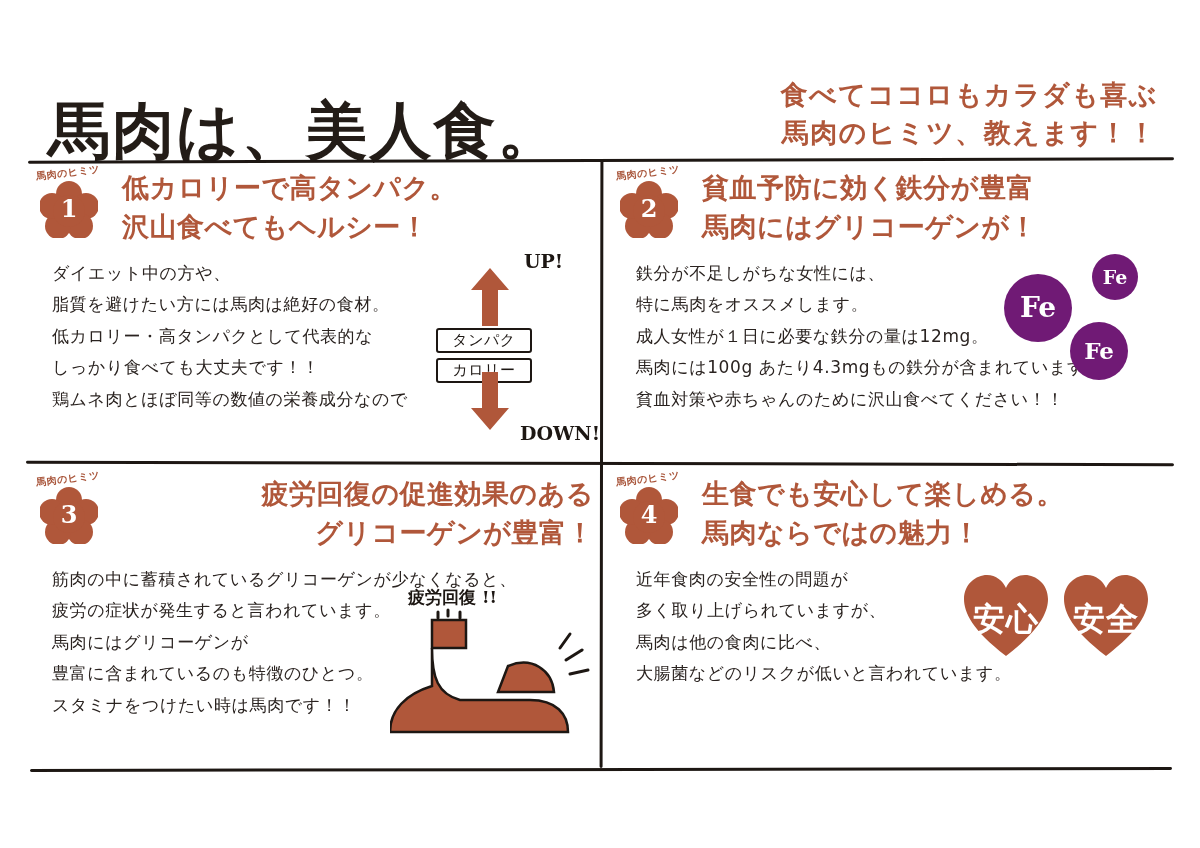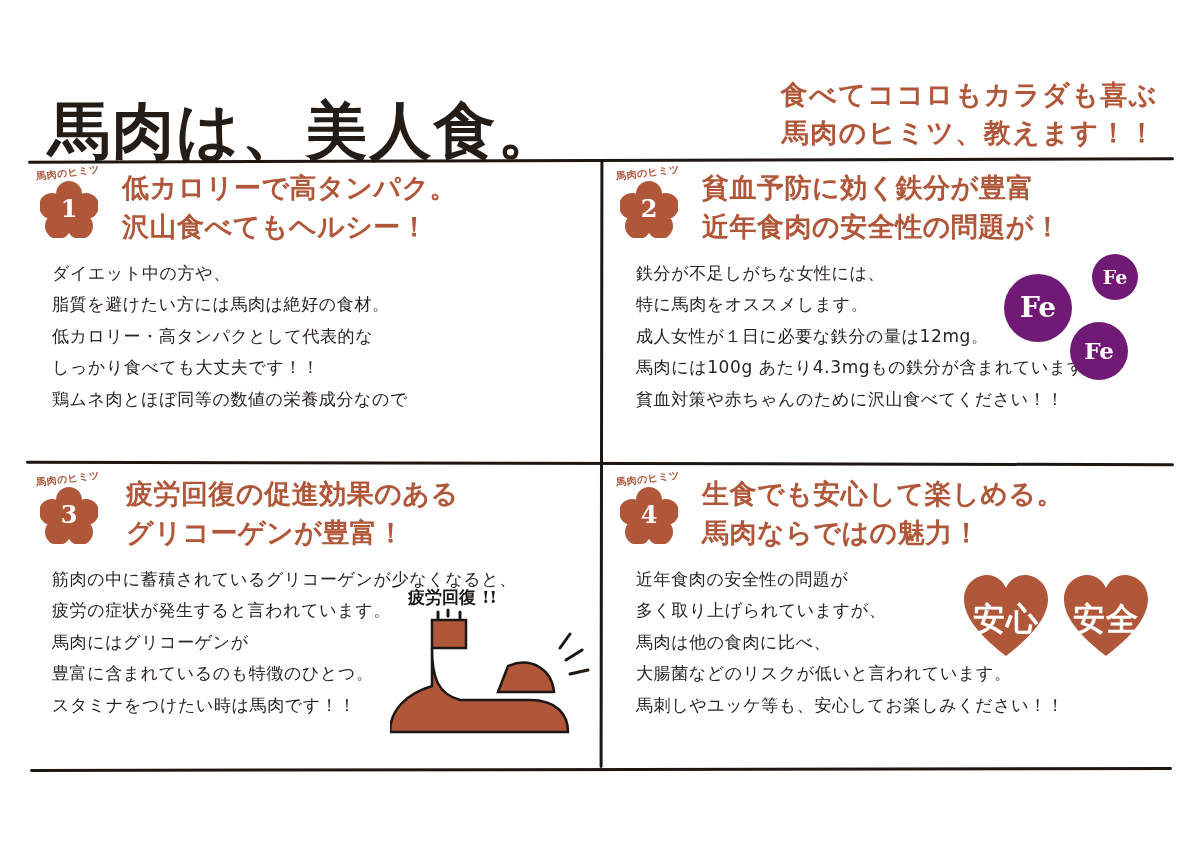--- a/index.html
+++ b/index.html
@@ -130,21 +130,21 @@
     position: absolute;
     left: 92px;
     top: 6px;
     right: 4px;
     color: #b0573a;
     font-size: 27px;
     line-height: 1.45;
     font-weight: 700;
     letter-spacing: 0.5px;
   }
-  .panel-title.center { text-align: left; left: 96px; }
+  .panel-title.center { text-align: right; left: 96px; }
 
   .body-text {
     position: absolute;
     left: 22px;
     top: 96px;
     font-size: 17px;
     line-height: 1.85;
     color: #2a2320;
     letter-spacing: 0.6px;
   }
@@ -309,20 +309,36 @@
         <div>沢山食べてもヘルシー！</div>
       </div>
     </div>
     <div class="body-text">
       <div>ダイエット中の方や、</div>
       <div>脂質を避けたい方には馬肉は絶好の食材。</div>
       <div>低カロリー・高タンパクとして代表的な</div>
       <div>しっかり食べても大丈夫です！！</div>
       <div>鶏ムネ肉とほぼ同等の数値の栄養成分なので</div>
     </div>
+    <div class="arrows">
+      <div class="lbl-up">UP!</div>
+      <div class="arrow-up">
+        <svg width="44" height="62" viewBox="0 0 44 62">
+          <path d="M22 2 L41 24 L30 24 L30 60 L14 60 L14 24 L3 24 Z" fill="#b0573a"></path>
+        </svg>
+      </div>
+      <div class="tagbox tag1">タンパク</div>
+      <div class="tagbox tag2">カロリー</div>
+      <div class="arrow-down">
+        <svg width="44" height="62" viewBox="0 0 44 62">
+          <path d="M22 60 L41 38 L30 38 L30 2 L14 2 L14 38 L3 38 Z" fill="#b0573a"></path>
+        </svg>
+      </div>
+      <div class="lbl-down">DOWN!</div>
+    </div>
   </div>
 
   <div class="panel p2">
     <div class="panel-head">
       <div class="badge">
         <div class="hint">馬肉のヒミツ</div>
         <div class="flower">
           <svg width="58" height="58" viewBox="0 0 58 58">
             <g fill="#b0573a">
               <circle cx="29" cy="14" r="13"></circle>
@@ -331,21 +347,21 @@
               <circle cx="18" cy="46" r="13"></circle>
               <circle cx="12" cy="26" r="13"></circle>
               <circle cx="29" cy="31" r="16"></circle>
             </g>
           </svg>
         </div>
         <div class="badge-num">2</div>
       </div>
       <div class="panel-title">
         <div>貧血予防に効く鉄分が豊富</div>
-        <div>近年食肉の安全性の問題が！</div>
+        <div>馬肉にはグリコーゲンが！</div>
       </div>
     </div>
     <div class="body-text">
       <div>鉄分が不足しがちな女性には、</div>
       <div>特に馬肉をオススメします。</div>
       <div>成人女性が１日に必要な鉄分の量は12mg。</div>
       <div>馬肉には100g あたり4.3mgもの鉄分が含まれています。</div>
       <div>貧血対策や赤ちゃんのために沢山食べてください！！</div>
     </div>
     <div class="fe-group">
@@ -428,21 +444,20 @@
       <div class="panel-title">
         <div>生食でも安心して楽しめる。</div>
         <div>馬肉ならではの魅力！</div>
       </div>
     </div>
     <div class="body-text">
       <div>近年食肉の安全性の問題が</div>
       <div>多く取り上げられていますが、</div>
       <div>馬肉は他の食肉に比べ、</div>
       <div>大腸菌などのリスクが低いと言われています。</div>
-      <div>馬刺しやユッケ等も、安心してお楽しみください！！</div>
     </div>
     <div class="hearts">
       <div class="heart h1">
         <svg width="96" height="96" viewBox="0 0 96 96">
           <path d="M48 88 C14 62 6 44 6 31 C6 16 18 7 29 7 C38 7 45 13 48 20 C51 13 58 7 67 7 C78 7 90 16 90 31 C90 44 82 62 48 88 Z" fill="#b0573a"></path>
         </svg>
         <div class="txt">安心</div>
       </div>
       <div class="heart h2">
         <svg width="96" height="96" viewBox="0 0 96 96">

